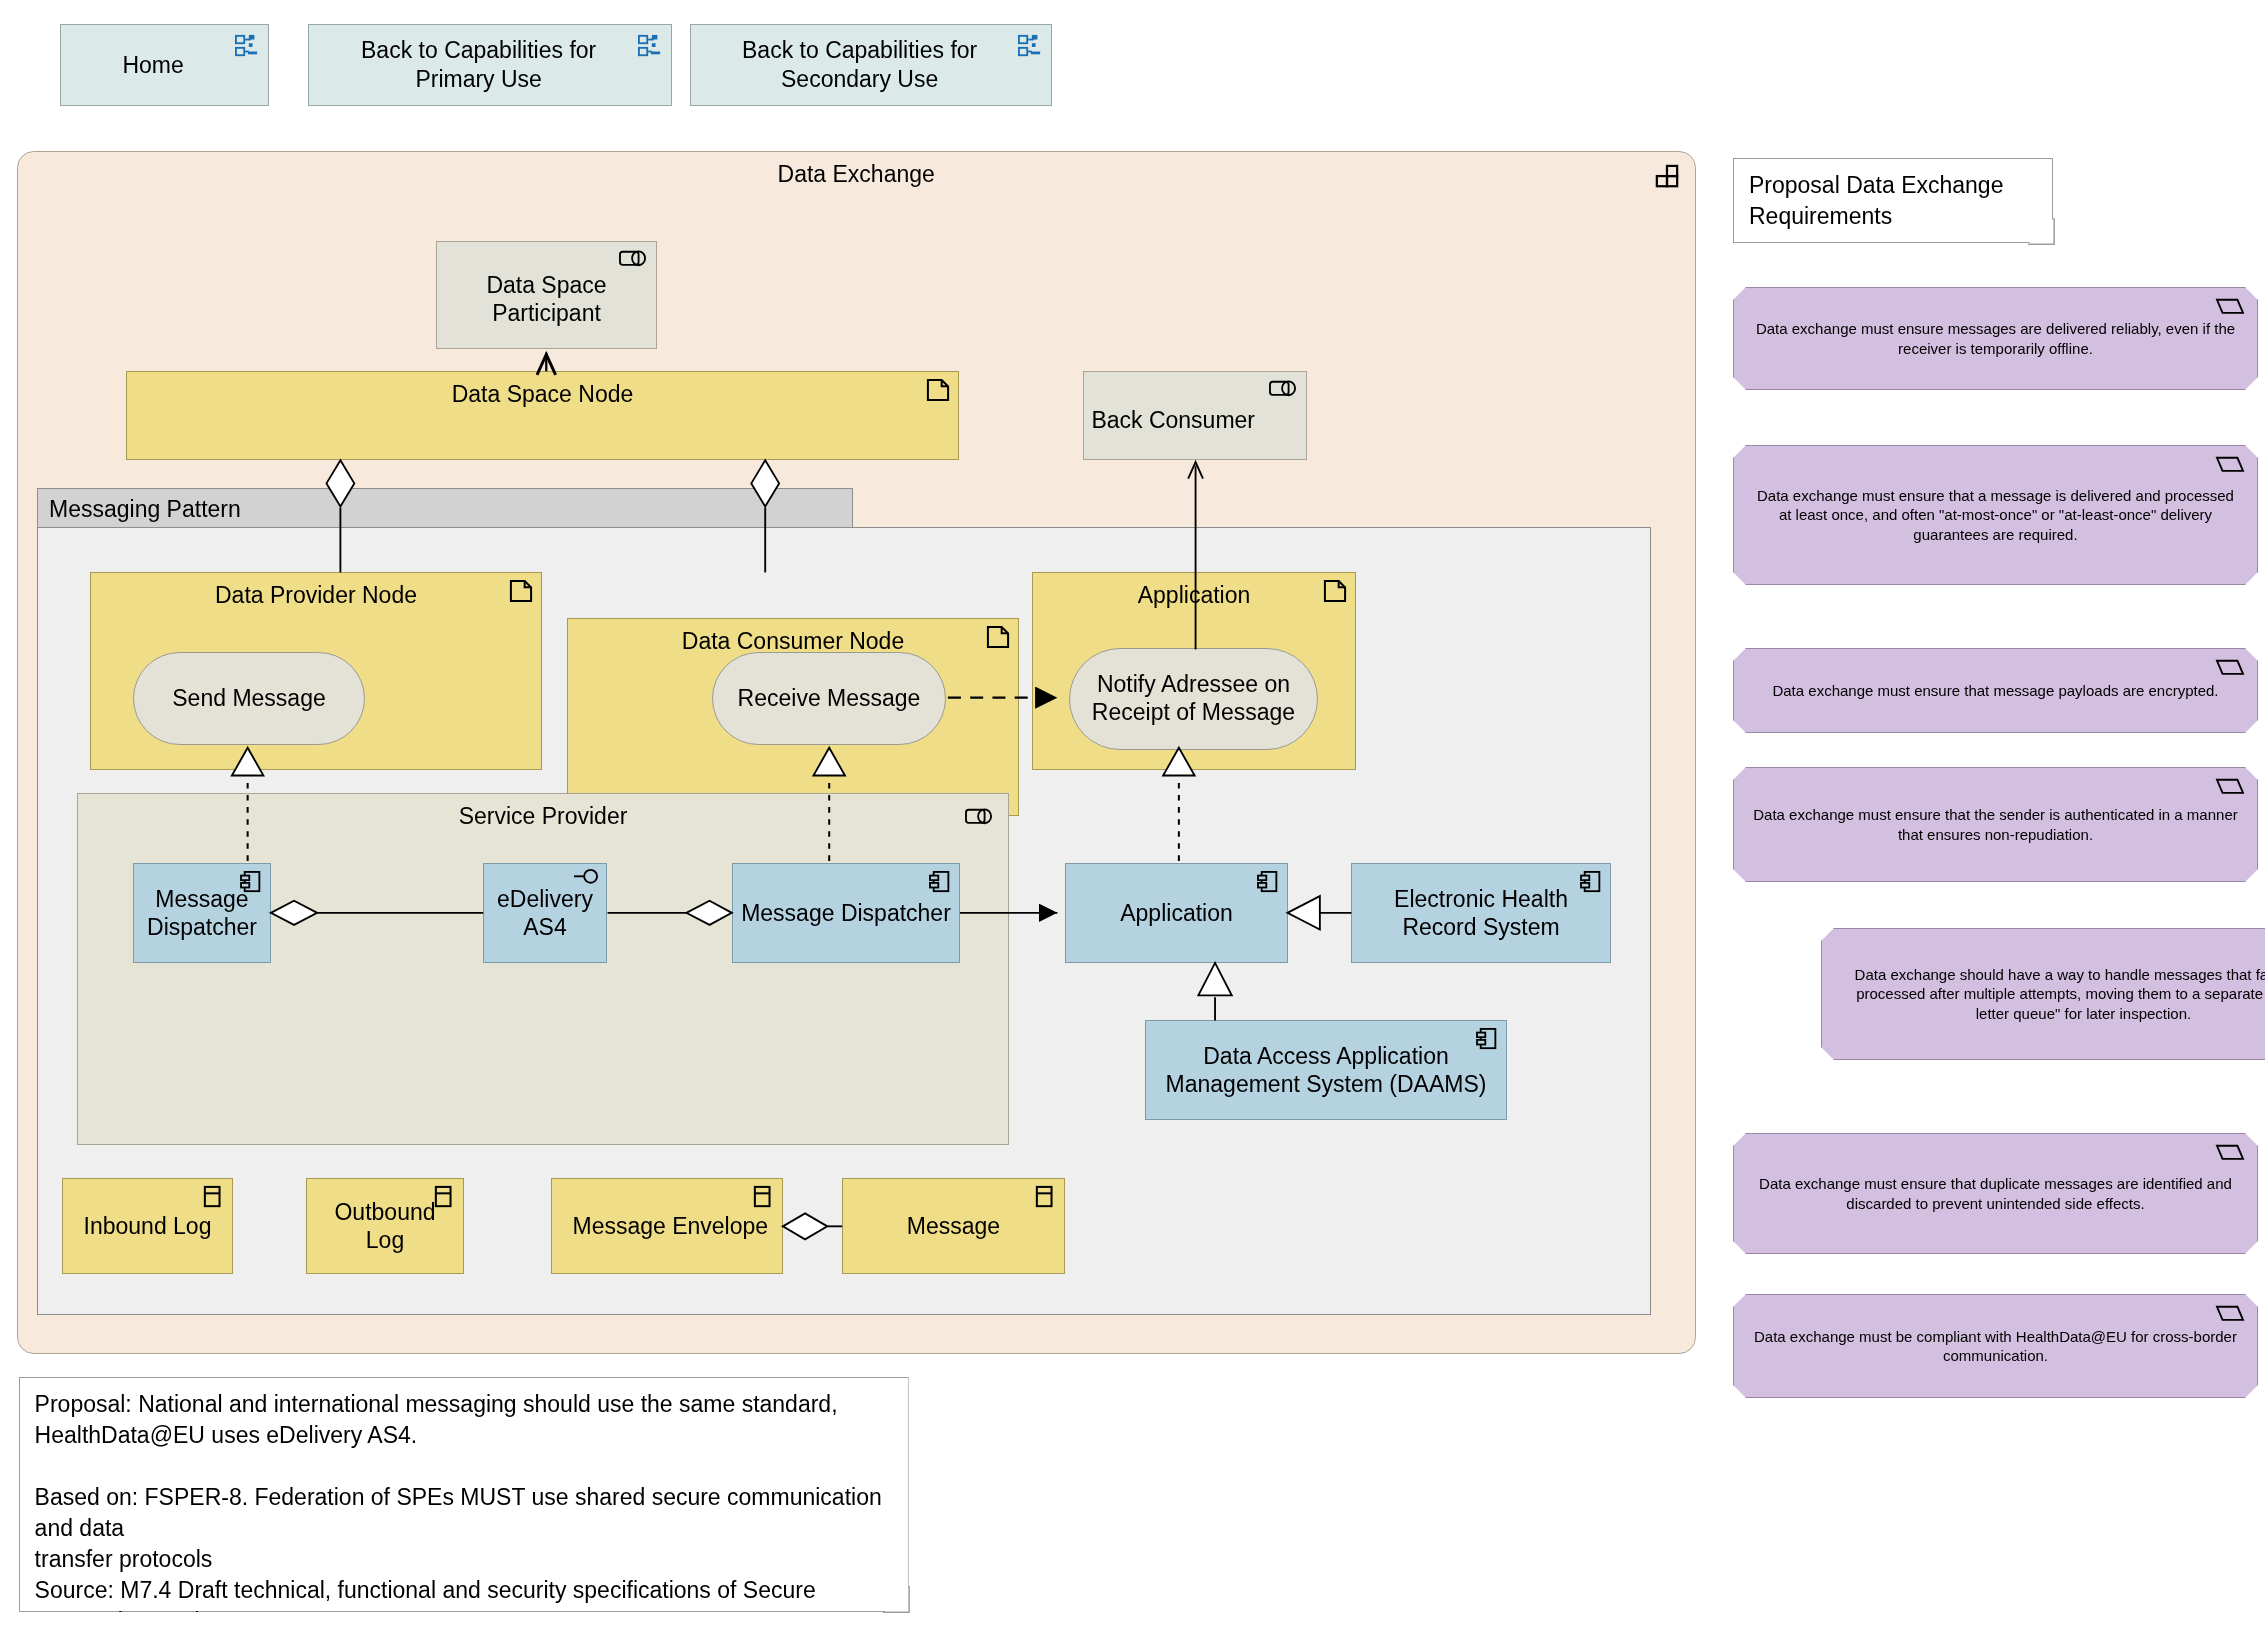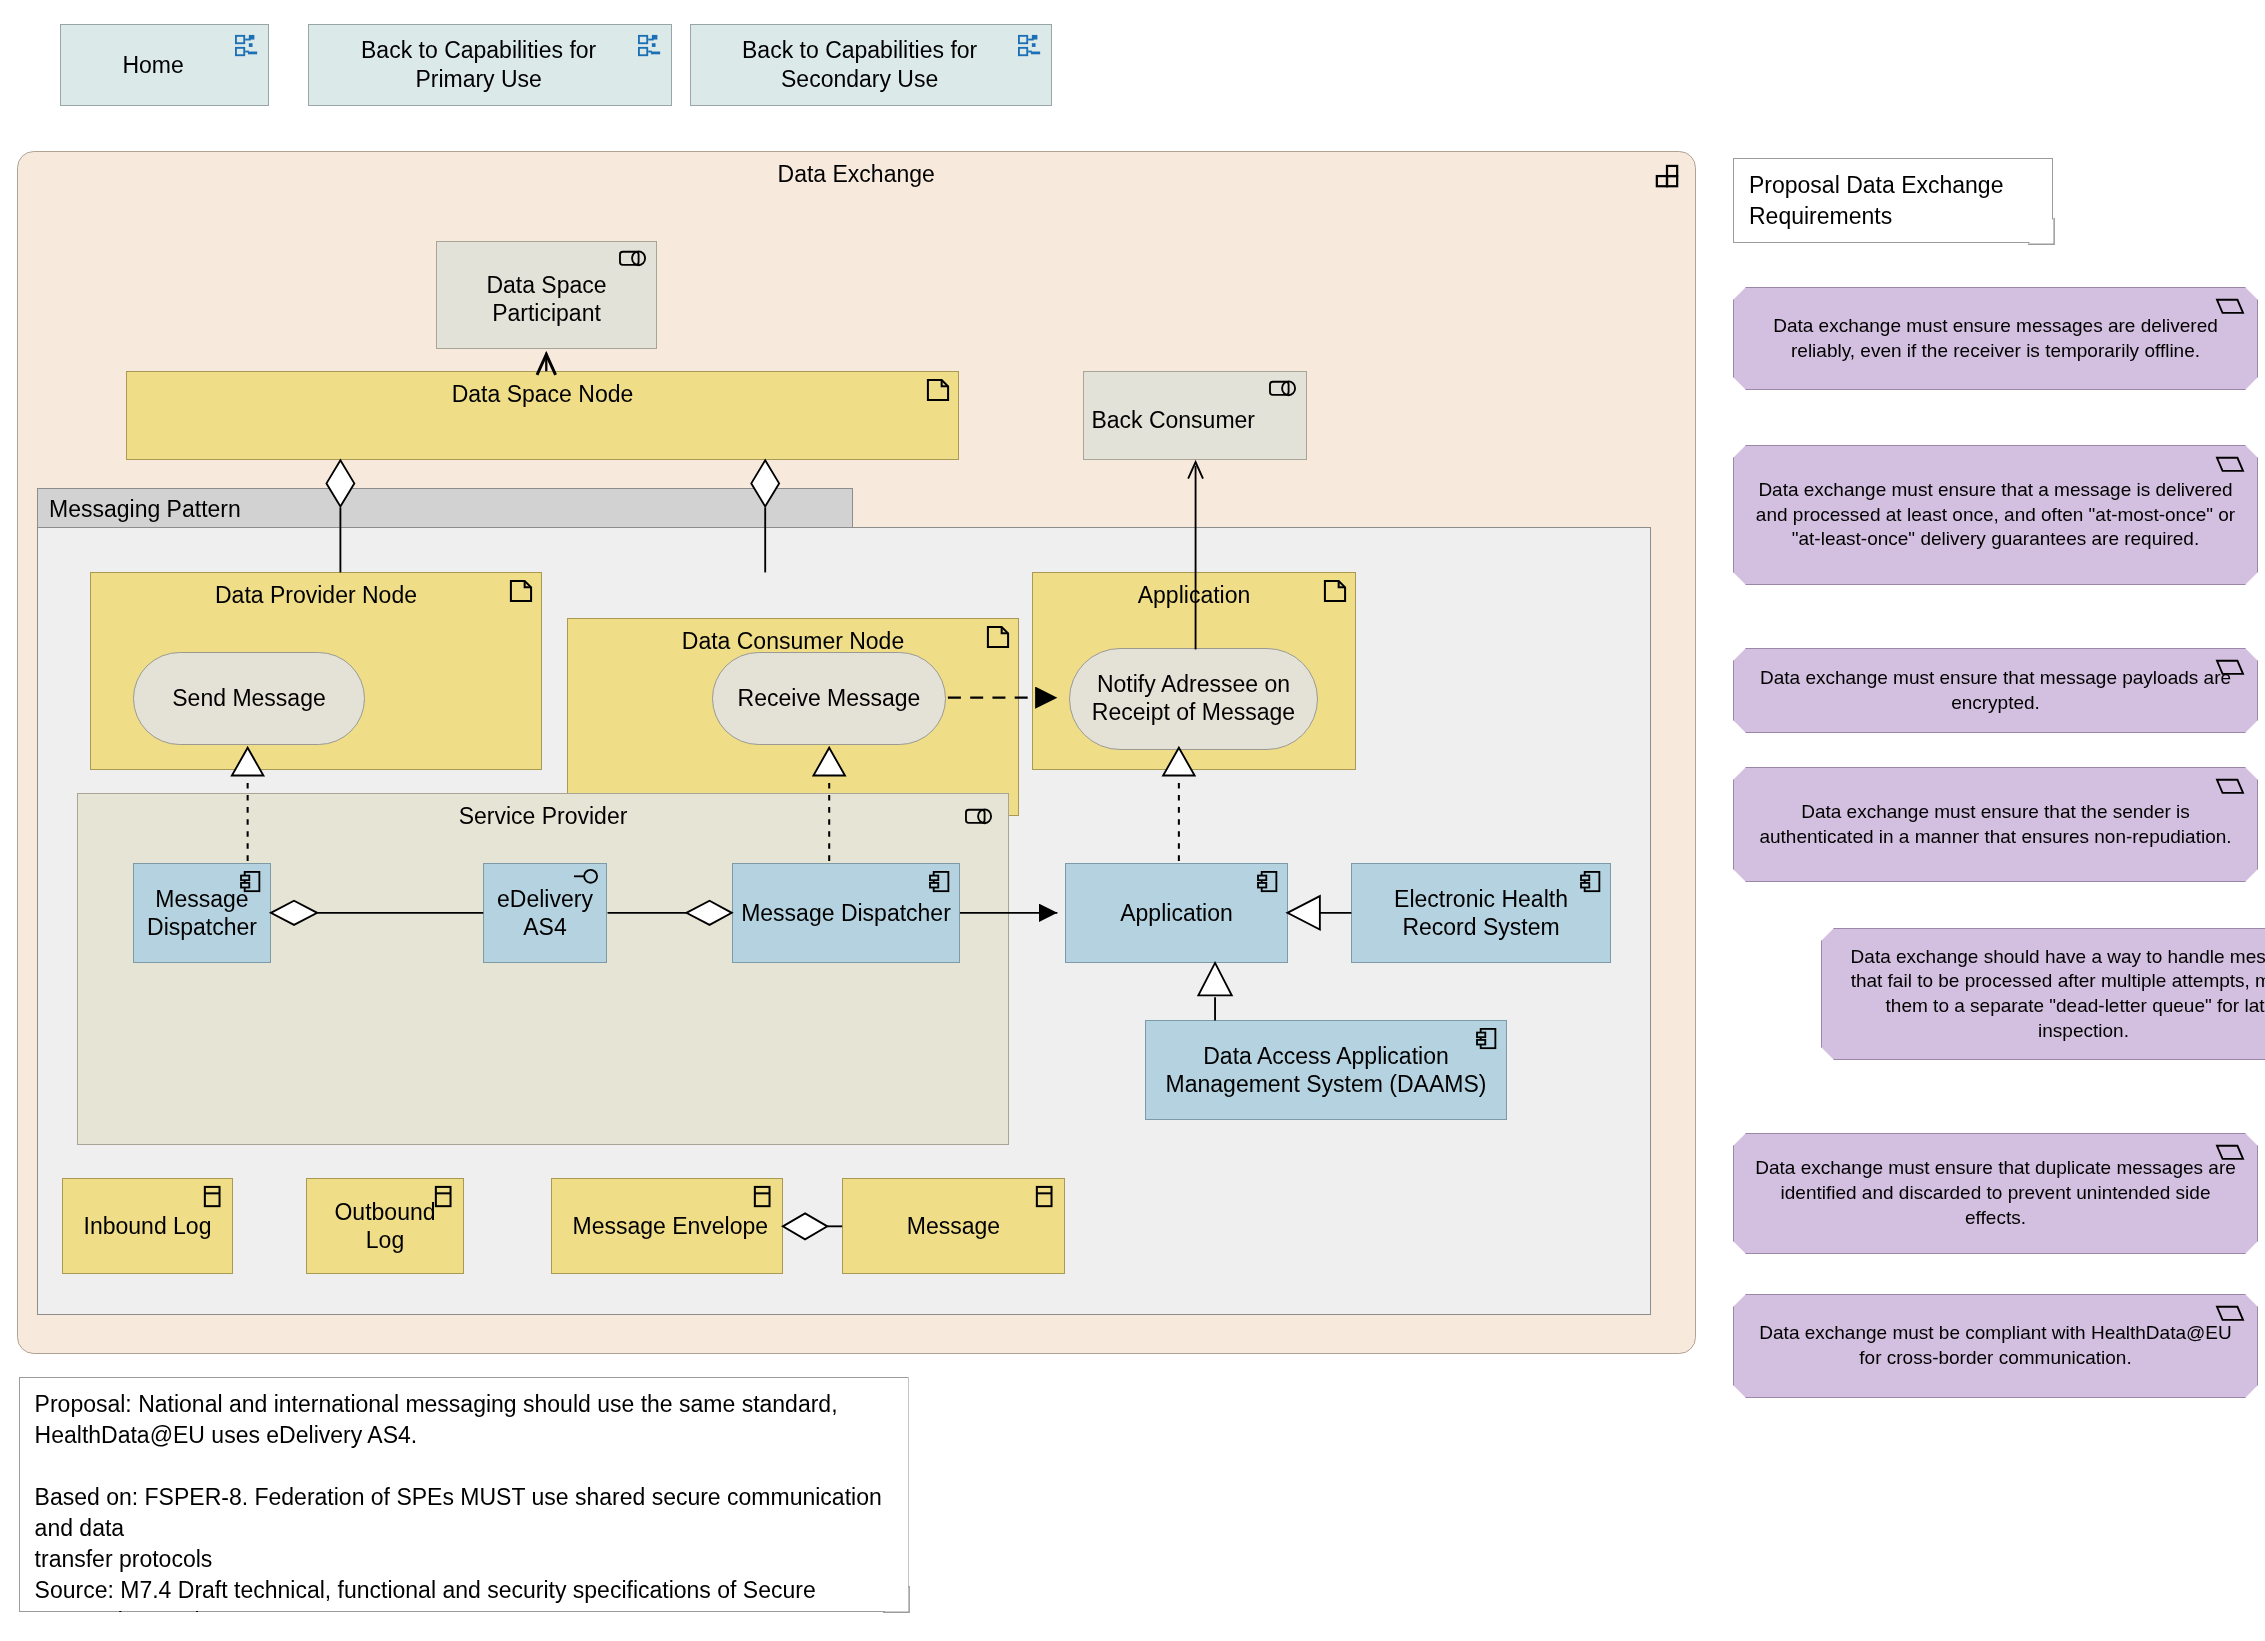--- a/index.html
+++ b/index.html
@@ -35,21 +35,21 @@
            display:flex;align-items:center;justify-content:center;text-align:center;
            font-size:23px;line-height:1.2;padding:0 9.3px;}
 
   
   .note{background:#ffffff;border:0.9px solid #9c9c9c;font-size:23px;line-height:1.35;
         padding:11px 15px;white-space:pre-wrap;
         clip-path:polygon(0 0,100% 0,100% calc(100% - 24px),calc(100% - 24px) 100%,0 100%);}
   .note-fold{position:absolute;pointer-events:none;}
 
   .req{background:#d3bfdf;border:0.9px solid #9b87a8;display:flex;align-items:center;
-       justify-content:center;text-align:center;font-size:19px;line-height:1.3;
+       justify-content:center;text-align:center;font-size:15px;line-height:1.3;
        padding:5.6px 18.6px;
        clip-path:polygon(13px 0,calc(100% - 13px) 0,100% 13px,100% calc(100% - 13px),
                          calc(100% - 13px) 100%,13px 100%,0 calc(100% - 13px),0 13px);}
   .req .ico{position:absolute;top:9.3px;right:13px;}
 
   svg{display:block;overflow:visible;}
   .lines{position:absolute;left:0;top:0;width:2265px;height:1642px;pointer-events:none;}
 </style>
 </head>
 <body>

